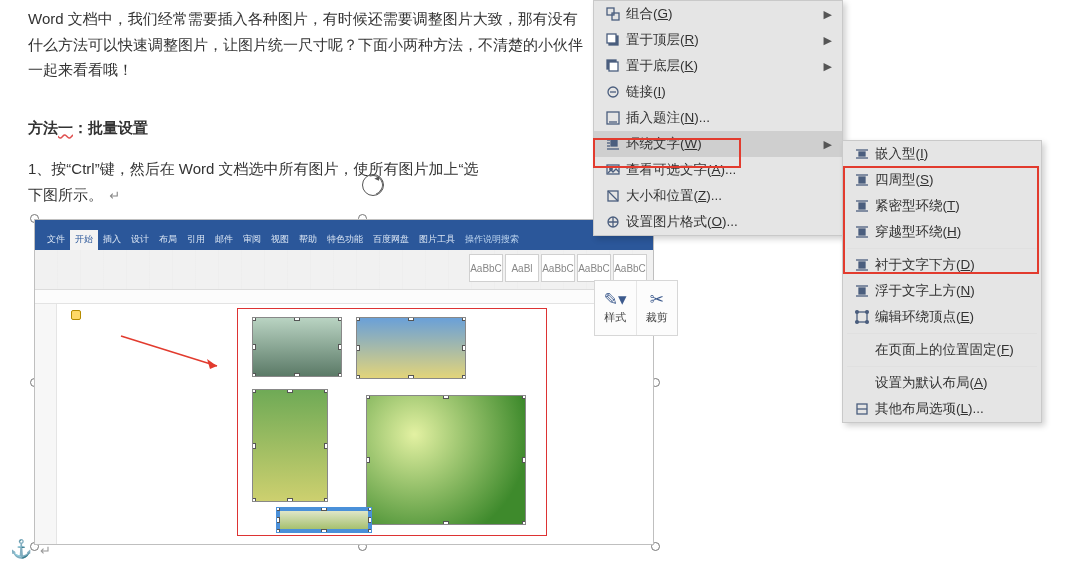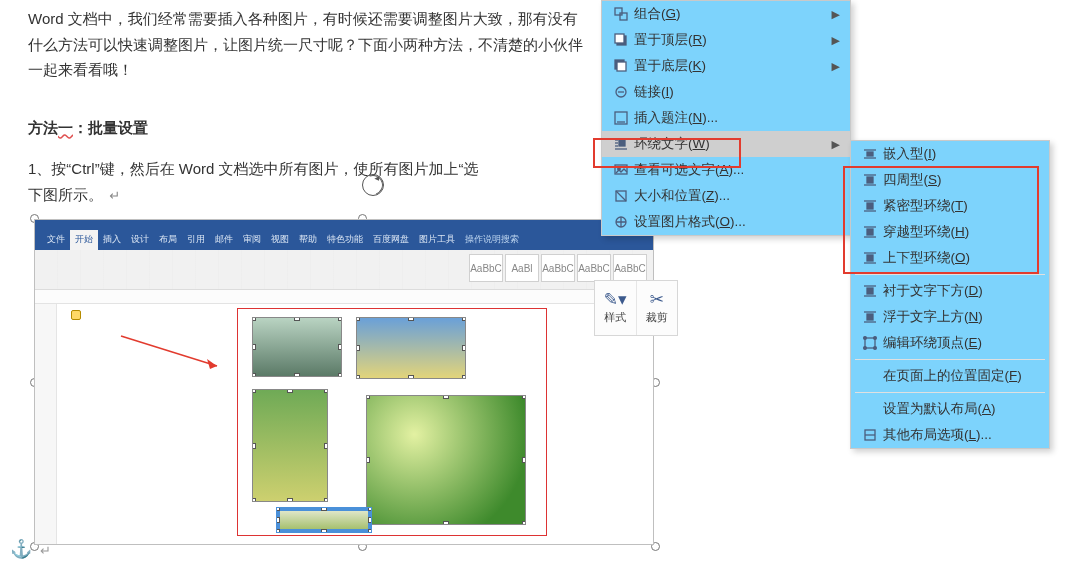--- a/index.html
+++ b/index.html
@@ -205,26 +205,25 @@
   }
   .arrow-return {
     position:absolute;
     left:40px; bottom:14px;
     color:#999; font-size:13px;
   }
 
   
   .menu {
     position:absolute;
-    background:#7dd3fc;
+    background:#e5e5e5;
     border:1px solid #c9c9c9;
     box-shadow: 3px 3px 6px rgba(0,0,0,.18);
     font-size:13.5px;
     color:#333;
-    margin-left:8px;
   }
   .menu .row {
     display:flex; align-items:center;
     height:26px;
     padding: 0 10px 0 6px;
     position:relative;
   }
   .menu .row.sep {
     height:1px; padding:0;
     background:#e0e0e0;
@@ -547,30 +546,20 @@
       <div class="row">
         <span class="iconcell">
           <svg class="ic" viewBox="0 0 16 16" fill="none" stroke="#4b5e7e" stroke-width="1.3">
             <line x1="2" y1="3" x2="14" y2="3"></line>
             <line x1="2" y1="13" x2="14" y2="13"></line>
             <rect x="5" y="5" width="6" height="6" fill="#4b5e7e"></rect>
           </svg>
         </span>
         <span class="label">穿越型环绕(<span class="hot">H</span>)</span>
       </div>
-      <div class="row">
-        <span class="iconcell">
-          <svg class="ic" viewBox="0 0 16 16" fill="none" stroke="#4b5e7e" stroke-width="1.3">
-            <line x1="2" y1="3" x2="14" y2="3"></line>
-            <line x1="2" y1="13" x2="14" y2="13"></line>
-            <rect x="5" y="5" width="6" height="6" fill="#4b5e7e"></rect>
-          </svg>
-        </span>
-        <span class="label">上下型环绕(<span class="hot">O</span>)</span>
-      </div>
       <div class="row sep"></div>
       <div class="row">
         <span class="iconcell">
           <svg class="ic" viewBox="0 0 16 16" fill="none" stroke="#4b5e7e" stroke-width="1.3">
             <line x1="2" y1="3" x2="14" y2="3"></line>
             <line x1="2" y1="13" x2="14" y2="13"></line>
             <rect x="5" y="5" width="6" height="6" fill="#4b5e7e"></rect>
           </svg>
         </span>
         <span class="label">衬于文字下方(<span class="hot">D</span>)</span>

